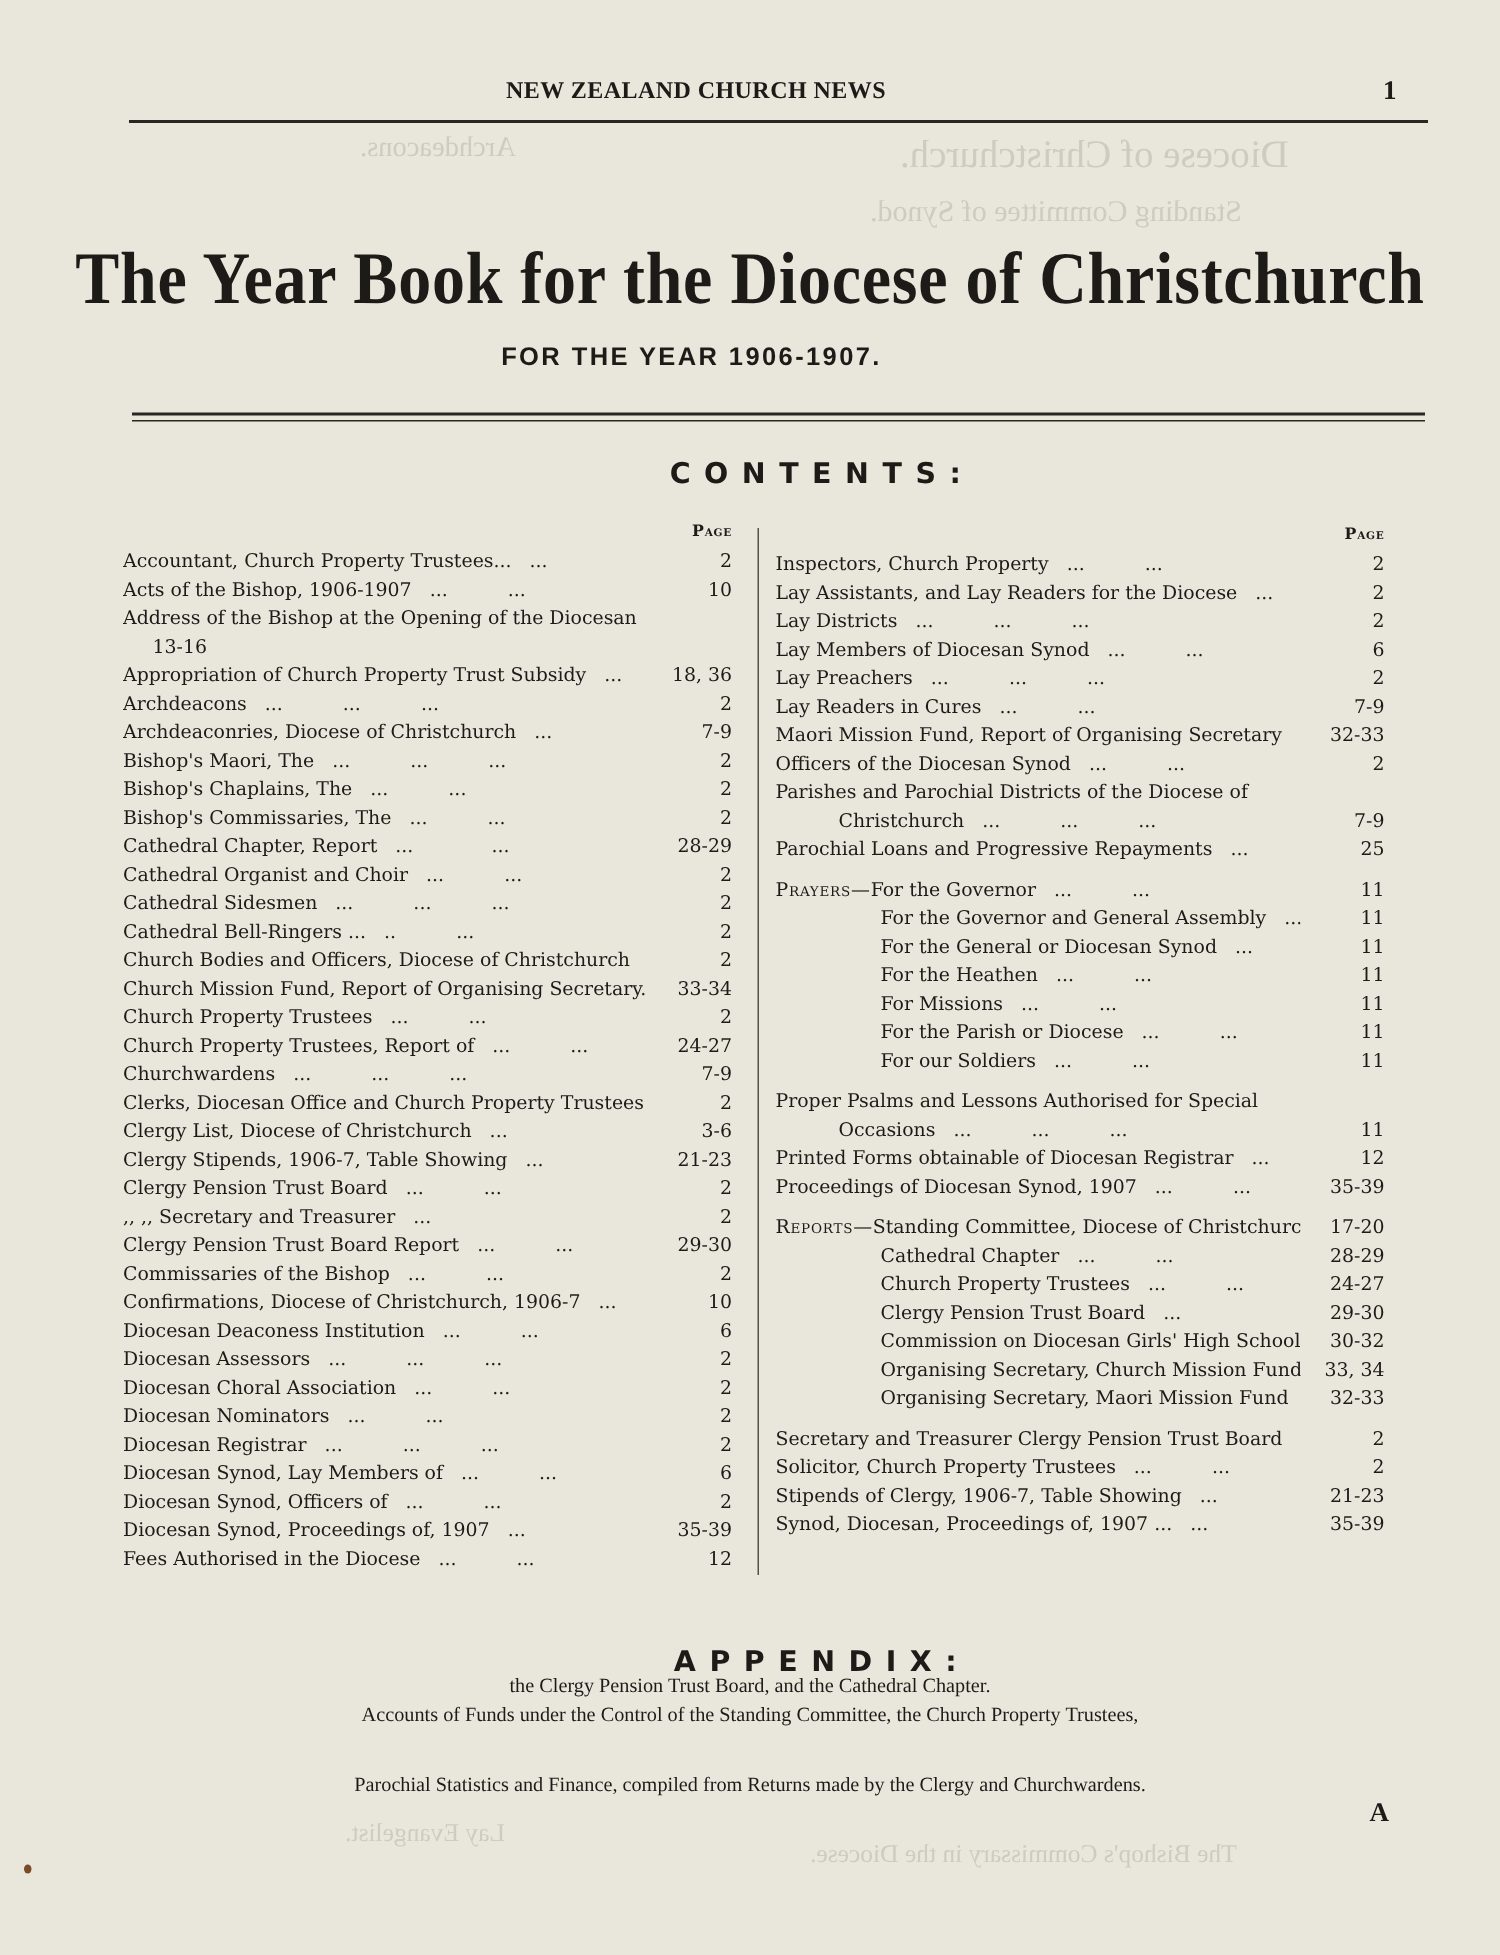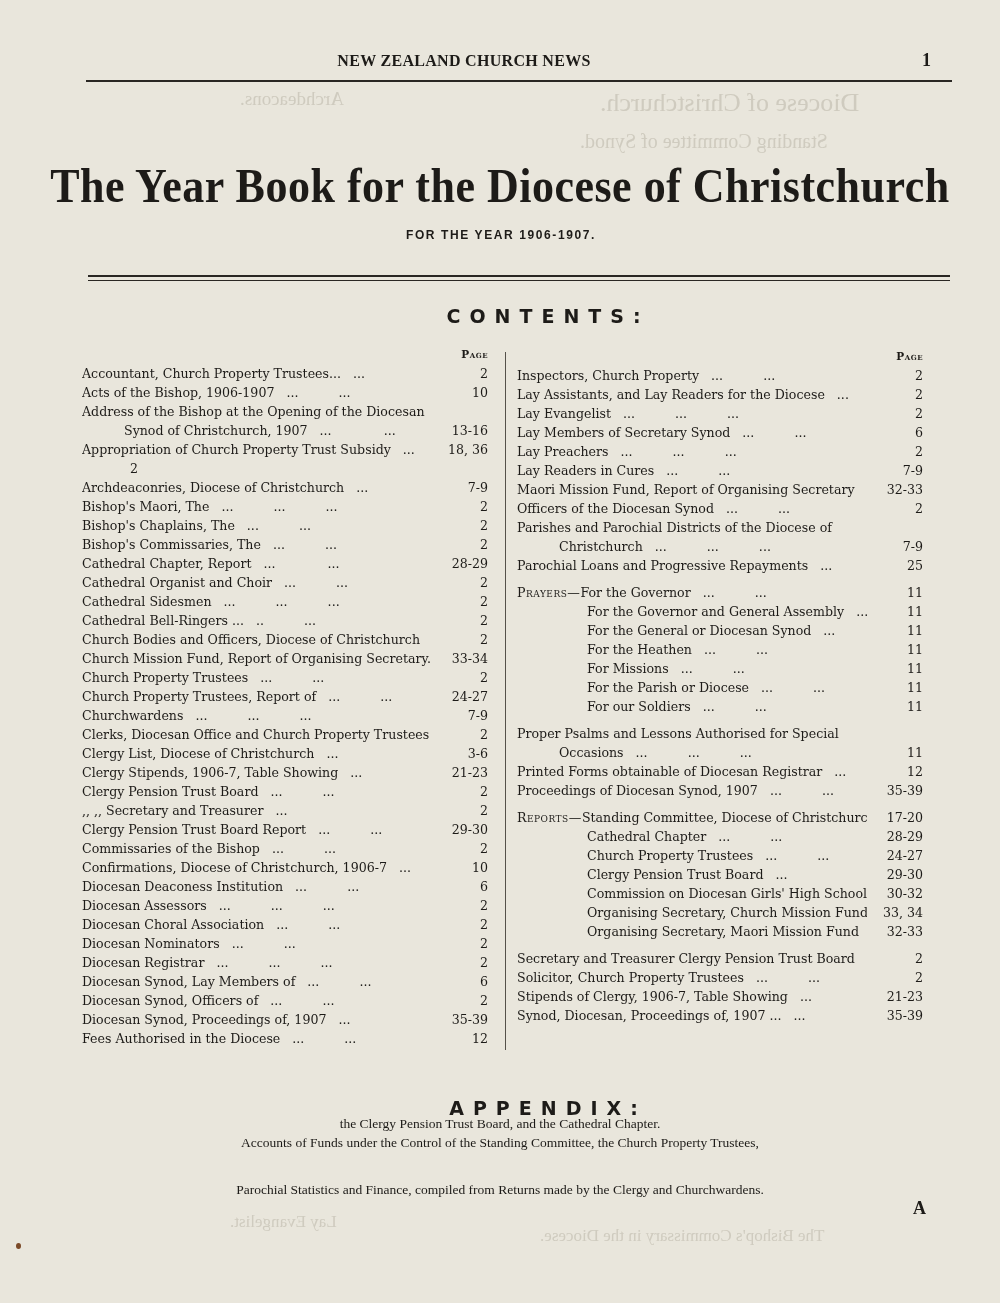--- a/index.html
+++ b/index.html
@@ -23,21 +23,21 @@
     font-weight: bold; font-size: 18px;
   }
   .rule { position: absolute; background: #2a2723; }
   .title {
     position: absolute; top: 160px; left: 0; width: 1000px; text-align: center;
     font-family: "Liberation Serif", serif; font-weight: bold; font-size: 44px;
     letter-spacing: 0.5px; transform: scaleY(1.12); font-style: normal;
   }
   .subtitle {
     position: absolute; top: 228px; left: 0; width: 922px; text-align: center;
-    font-family: "Liberation Sans", sans-serif; font-weight: bold; font-size: 12px; letter-spacing: 1.6px; padding-left: 40px;
+    font-family: "Liberation Sans", sans-serif; font-weight: bold; font-size: 17px; letter-spacing: 1.6px;
   }
   .section-head {
     position: absolute; left: 0; width: 1000px; text-align: center;
     font-family: "DejaVu Sans", sans-serif; font-weight: bold; font-size: 19px; letter-spacing: 9px; padding-left: 48px;
   }
   .col { position: absolute; font-size: 12.6px; }
   .col-left { left: 82px; width: 406px; top: 348px; }
   .col-right { left: 517px; width: 406px; top: 350px; }
   .divider { position: absolute; left: 505px; top: 352px; width: 1px; height: 698px; background: #55514a; }
   .page-hdr { text-align: right; font-size: 10.5px; letter-spacing: 0.5px; font-variant: small-caps; font-weight: bold; height: 16px; }
@@ -89,28 +89,28 @@
         </div>
         <div class="row">
           <span class="lbl"><span>Acts of the Bishop, 1906-1907</span><span style="white-space: pre;">   ...          ...</span></span>
           <span class="pg">10</span>
         </div>
         <div class="row">
           <span class="lbl"><span>Address of the Bishop at the Opening of the Diocesan</span></span>
           <span class="pg"></span>
         </div>
         <div class="row cont">
-          <span class="lbl"><span>Synod of Christchurch, 1907</span><span style="white-space: pre;">   ...             ...</span></span>
           <span class="pg">13-16</span>
         </div>
         <div class="row">
           <span class="lbl"><span>Appropriation of Church Property Trust Subsidy</span><span style="white-space: pre;">   ...</span></span>
           <span class="pg">18, 36</span>
         </div>
         <div class="row">
+          <span class="lbl"><span>Archdeacons</span><span style="white-space: pre;">   ...          ...          ...</span></span>
           <span class="pg">2</span>
         </div>
         <div class="row">
           <span class="lbl"><span>Archdeaconries, Diocese of Christchurch</span><span style="white-space: pre;">   ...</span></span>
           <span class="pg">7-9</span>
         </div>
         <div class="row">
           <span class="lbl"><span>Bishop's Maori, The</span><span style="white-space: pre;">   ...          ...          ...</span></span>
           <span class="pg">2</span>
         </div>
@@ -234,25 +234,25 @@
     <div id="right-list">
         <div class="row">
           <span class="lbl"><span>Inspectors, Church Property</span><span style="white-space: pre;">   ...          ...</span></span>
           <span class="pg">2</span>
         </div>
         <div class="row">
           <span class="lbl"><span>Lay Assistants, and Lay Readers for the Diocese</span><span style="white-space: pre;">   ...</span></span>
           <span class="pg">2</span>
         </div>
         <div class="row">
-          <span class="lbl"><span>Lay Evangelist</span><span style="white-space: pre;">   ...          ...          ...</span></span>
-          <span class="pg">2</span>
-        </div>
-        <div class="row">
-          <span class="lbl"><span>Lay Members of Secretary Synod</span><span style="white-space: pre;">   ...          ...</span></span>
+          <span class="lbl"><span>Lay Districts</span><span style="white-space: pre;">   ...          ...          ...</span></span>
+          <span class="pg">2</span>
+        </div>
+        <div class="row">
+          <span class="lbl"><span>Lay Members of Diocesan Synod</span><span style="white-space: pre;">   ...          ...</span></span>
           <span class="pg">6</span>
         </div>
         <div class="row">
           <span class="lbl"><span>Lay Preachers</span><span style="white-space: pre;">   ...          ...          ...</span></span>
           <span class="pg">2</span>
         </div>
         <div class="row">
           <span class="lbl"><span>Lay Readers in Cures</span><span style="white-space: pre;">   ...          ...</span></span>
           <span class="pg">7-9</span>
         </div>

